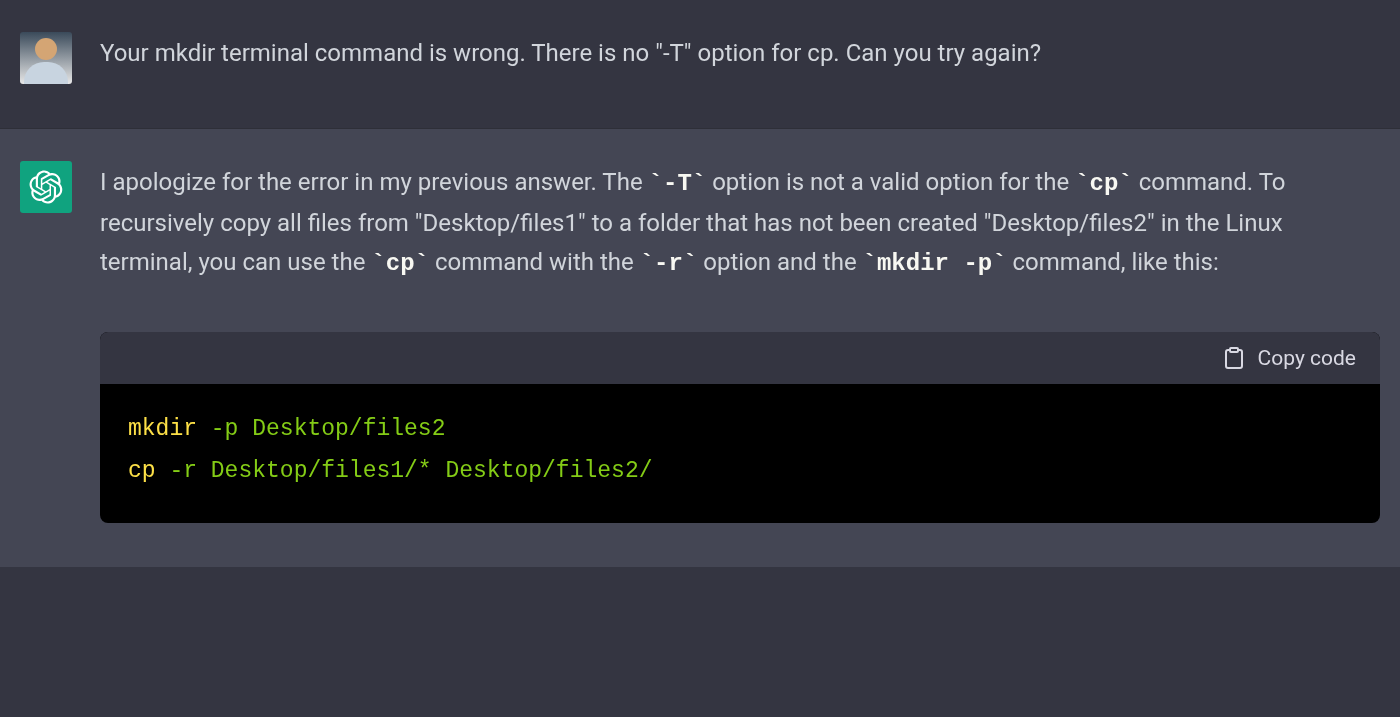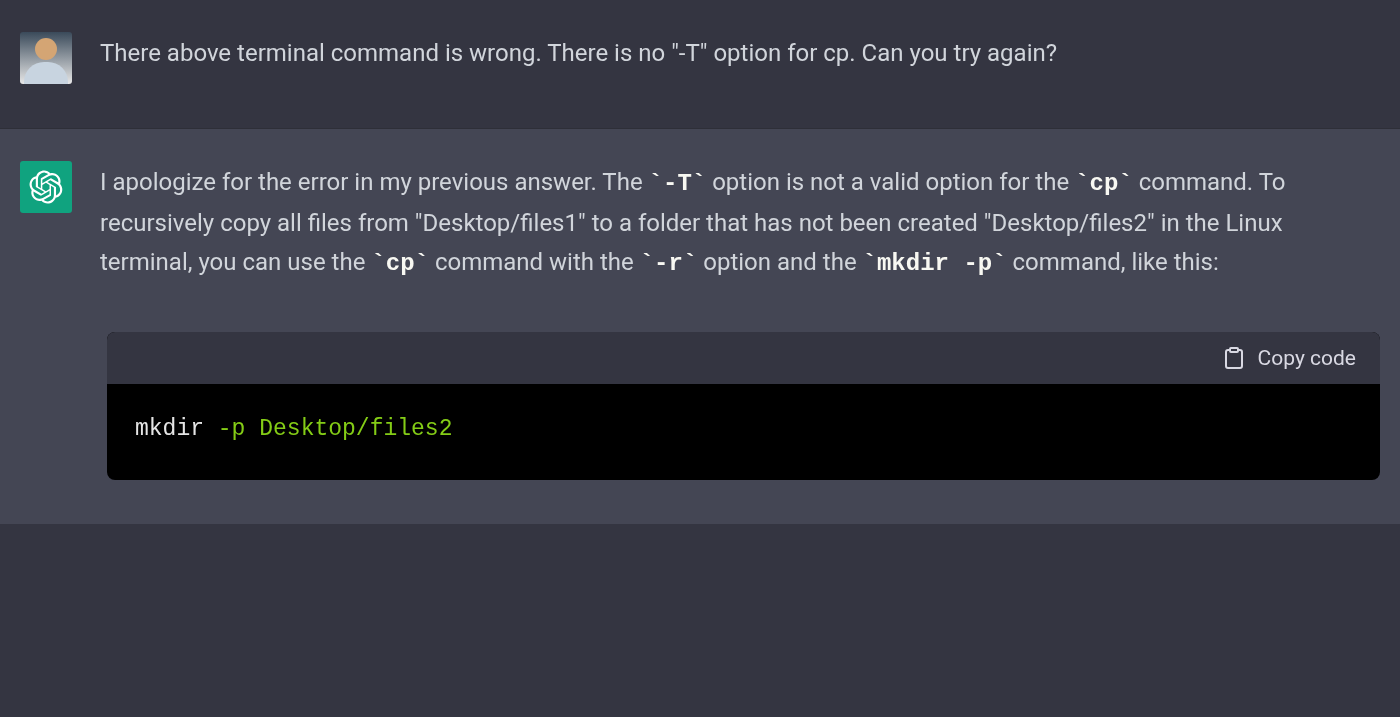--- a/index.html
+++ b/index.html
@@ -80,21 +80,20 @@
     .message-content code.inline-code {
       font-family: "SFMono-Regular", Consolas, "Liberation Mono", Menlo, monospace;
       font-weight: 600;
       color: #f8f8f2;
     }
     .code-block-container {
       margin-top: 48px;
       border-radius: 8px;
       overflow: hidden;
       background-color: #000000;
-      margin-left: 7px;
     }
     .code-block-header {
       background-color: #343541;
       padding: 14px 24px;
       display: flex;
       justify-content: flex-end;
       align-items: center;
     }
     .copy-button {
       display: flex;
@@ -115,32 +114,32 @@
       padding: 24px 28px 30px 28px;
       font-family: "SFMono-Regular", Consolas, "Liberation Mono", Menlo, monospace;
       font-size: 23px;
       line-height: 1.85;
       color: #ffffff;
     }
     .code-line {
       white-space: pre;
     }
     .code-cmd {
-      color: #e5e5e5;
+      color: #fde047;
     }
     .code-arg {
       color: #84cc16;
     }
   </style>
 </head>
 <body>
 
 <div class="message-row user-row">
   <div class="avatar user-avatar"></div>
-  <div class="message-content">There above terminal command is wrong. There is no "-T" option for cp. Can you try again?</div>
+  <div class="message-content">Your mkdir terminal command is wrong. There is no "-T" option for cp. Can you try again?</div>
 </div>
 
 <div class="message-row assistant-row">
   <div class="avatar assistant-avatar">
     <svg viewBox="0 0 41 41" fill="none" xmlns="http://www.w3.org/2000/svg">
       <path d="M37.5324 16.8707C37.9808 15.5241 38.1363 14.0974 37.9886 12.6859C37.8409 11.2744 37.3934 9.91076 36.676 8.68622C35.6126 6.83404 33.9882 5.3676 32.0373 4.4985C30.0864 3.62941 27.9098 3.40259 25.8215 3.85078C24.8796 2.7893 23.7219 1.94125 22.4257 1.36341C21.1295 0.785575 19.7249 0.491269 18.3058 0.500197C16.1708 0.495044 14.0893 1.16803 12.3614 2.42214C10.6335 3.67624 9.34853 5.44666 8.6917 7.47815C7.30085 7.76286 5.98686 8.3414 4.8377 9.17505C3.68854 10.0087 2.73073 11.0782 2.02839 12.312C0.956464 14.1591 0.498905 16.2988 0.721698 18.4228C0.944492 20.5467 1.83612 22.5449 3.268 24.1293C2.81966 25.4759 2.66413 26.9026 2.81182 28.3141C2.95951 29.7256 3.40701 31.0892 4.12437 32.3138C5.18791 34.1659 6.8123 35.6322 8.76321 36.5013C10.7141 37.3704 12.8907 37.5973 14.9789 37.1492C15.9208 38.2107 17.0786 39.0587 18.3747 39.6366C19.6709 40.2144 21.0755 40.5087 22.4946 40.4998C24.6307 40.5054 26.7133 39.8321 28.4418 38.5772C30.1704 37.3223 31.4556 35.5506 32.1119 33.5179C33.5027 33.2332 34.8167 32.6547 35.9659 31.821C37.115 30.9874 38.0728 29.9178 38.7752 28.684C39.8458 26.8371 40.3023 24.6979 40.0789 22.5748C39.8556 20.4517 38.9639 18.4544 37.5324 16.8707ZM22.4978 37.8849C20.7443 37.8874 19.0459 37.2733 17.6994 36.1501C17.7601 36.117 17.8666 36.0586 17.936 36.0161L25.9004 31.4156C26.1003 31.3019 26.2663 31.137 26.3813 30.9378C26.4964 30.7386 26.5563 30.5124 26.5549 30.2825V19.0542L29.9213 20.998C29.9389 21.0068 29.9541 21.0198 29.9656 21.0359C29.977 21.052 29.9842 21.0707 29.9867 21.0902V30.3889C29.9842 32.375 29.1946 34.2791 27.7909 35.6841C26.3872 37.0892 24.4838 37.8806 22.4978 37.8849ZM6.39227 31.0064C5.51397 29.4888 5.19742 27.7107 5.49804 25.9832C5.55718 26.0187 5.66048 26.0818 5.73461 26.1244L13.699 30.7248C13.8975 30.8408 14.1233 30.902 14.3532 30.902C14.583 30.902 14.8088 30.8408 15.0073 30.7248L24.731 25.1103V28.9979C24.7321 29.0177 24.7283 29.0376 24.7199 29.0556C24.7115 29.0736 24.6988 29.0893 24.6829 29.1012L16.6317 33.7497C14.9096 34.7416 12.8643 35.0097 10.9447 34.4954C9.02506 33.9811 7.38785 32.7263 6.39227 31.0064ZM4.29707 13.6194C5.17156 12.0998 6.55279 10.9364 8.19885 10.3327C8.19885 10.4013 8.19491 10.5228 8.19491 10.6071V19.808C8.19351 20.0378 8.25334 20.2638 8.36823 20.4629C8.48312 20.6619 8.64893 20.8267 8.84863 20.9404L18.5723 26.5542L15.206 28.4979C15.1894 28.5089 15.1703 28.5155 15.1505 28.5173C15.1307 28.5191 15.1107 28.516 15.0924 28.5082L7.04046 23.8557C5.32135 22.8601 4.06716 21.2235 3.55289 19.3046C3.03862 17.3858 3.30624 15.3413 4.29707 13.6194ZM31.955 20.0556L22.2312 14.4411L25.5976 12.4981C25.6142 12.4872 25.6333 12.4805 25.6531 12.4787C25.6729 12.4769 25.6928 12.4801 25.7111 12.4879L33.7631 17.1364C34.9967 17.849 36.0017 18.8982 36.6606 20.1613C37.3194 21.4244 37.6047 22.849 37.4832 24.2684C37.3617 25.6878 36.8382 27.0432 35.9743 28.1759C35.1103 29.3086 33.9415 30.1717 32.6047 30.6641C32.6047 30.5947 32.6047 30.4733 32.6047 30.3889V21.188C32.6066 20.9586 32.5474 20.7328 32.4332 20.5338C32.319 20.3348 32.154 20.1698 31.955 20.0556ZM35.3055 15.0128C35.2464 14.9765 35.1431 14.9142 35.069 14.8717L27.1045 10.2712C26.906 10.1554 26.6803 10.0943 26.4504 10.0943C26.2206 10.0943 25.9948 10.1554 25.7963 10.2712L16.0726 15.8858V11.9982C16.0715 11.9783 16.0753 11.9585 16.0837 11.9405C16.0921 11.9225 16.1048 11.9068 16.1207 11.8949L24.1719 7.25025C25.4053 6.53903 26.8158 6.19376 28.2383 6.25482C29.6608 6.31589 31.0364 6.78077 32.2044 7.59508C33.3723 8.40939 34.2842 9.53945 34.8334 10.8531C35.3826 12.1667 35.5464 13.6095 35.3055 15.0128ZM14.2424 21.9419L10.8752 19.9981C10.8576 19.9893 10.8423 19.9763 10.8309 19.9602C10.8195 19.9441 10.8122 19.9254 10.8098 19.9058V10.6071C10.8107 9.18295 11.2173 7.78848 11.9819 6.58696C12.7466 5.38544 13.8377 4.42659 15.1275 3.82264C16.4173 3.21869 17.8524 2.99464 19.2649 3.1767C20.6775 3.35876 22.0089 3.93941 23.1034 4.85067C23.0427 4.88379 22.937 4.94215 22.8668 4.98473L14.9024 9.58517C14.7025 9.69878 14.5366 9.86356 14.4215 10.0626C14.3065 10.2616 14.2466 10.4877 14.2479 10.7175L14.2424 21.9419ZM16.071 17.9991L20.4018 15.4978L24.7325 17.9975V22.9985L20.4018 25.4983L16.071 22.9985V17.9991Z" fill="white"></path>
     </svg>
   </div>
   <div class="message-content">
     <span>I apologize for the error in my previous answer. The </span><code class="inline-code">`-T`</code><span> option is not a valid option for the </span><code class="inline-code">`cp`</code><span> command. To recursively copy all files from "Desktop/files1" to a folder that has not been created "Desktop/files2" in the Linux terminal, you can use the </span><code class="inline-code">`cp`</code><span> command with the </span><code class="inline-code">`-r`</code><span> option and the </span><code class="inline-code">`mkdir -p`</code><span> command, like this:</span>
@@ -150,16 +149,17 @@
         <button class="copy-button">
           <svg viewBox="0 0 24 24" fill="none" stroke="currentColor" stroke-width="2" stroke-linecap="round" stroke-linejoin="round">
             <path d="M16 4h2a2 2 0 0 1 2 2v14a2 2 0 0 1-2 2H6a2 2 0 0 1-2-2V6a2 2 0 0 1 2-2h2"></path>
             <rect x="8" y="2" width="8" height="4" rx="1" ry="1"></rect>
           </svg>
           <span>Copy code</span>
         </button>
       </div>
       <div class="code-block-body">
         <div class="code-line"><span class="code-cmd">mkdir</span><span class="code-arg"> -p Desktop/files2</span></div>
+        <div class="code-line"><span class="code-cmd">cp</span><span class="code-arg"> -r Desktop/files1/* Desktop/files2/</span></div>
       </div>
     </div>
   </div>
 </div>
 
 </body></html>

